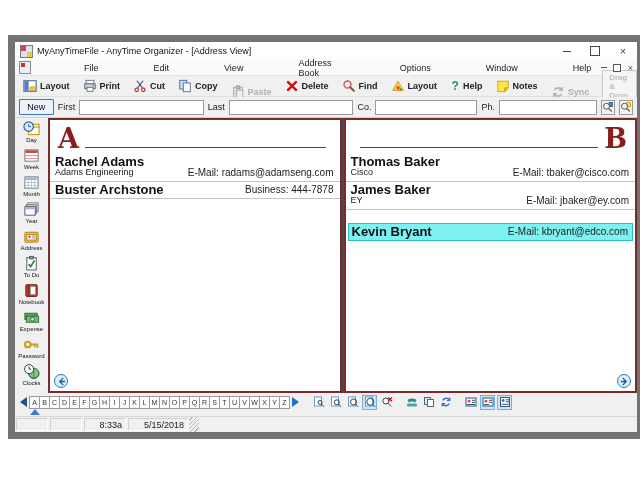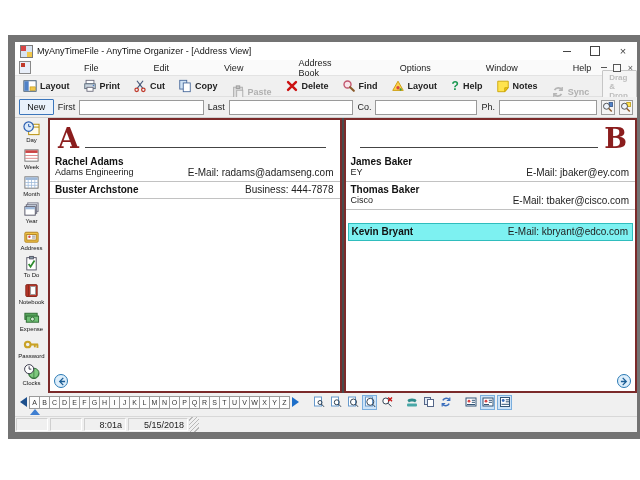--- a/index.html
+++ b/index.html
@@ -59,21 +59,21 @@
   .sb-item svg{width:17px;height:17px;}
   .sb-label{font-size:6px;color:#111;line-height:7px;}
 
   .pages-region{flex:1;display:flex;gap:2px;background:#4a4a4a;min-width:0;}
   .page{flex:1;background:#fff;border:2px solid #7b2a2a;position:relative;display:flex;flex-direction:column;min-width:0;}
   .page-head{display:flex;align-items:flex-end;padding:2px 8px 0 8px;height:30px;flex:0 0 auto;}
   .big-letter{font-family:"DejaVu Serif",serif;font-weight:bold;font-size:27px;line-height:26px;color:#8b1d1d;}
   .head-rule{flex:1;border-bottom:1px solid #444;margin:0 6px 4px 6px;}
   .entries{padding:2px 0 0 0;}
   .entry{position:relative;border-bottom:1px solid #c2c2c2;padding:2px 5px 3px 5px;min-height:11px;}
-  .entry-name{font-size:10px;font-weight:bold;color:#111;line-height:11px;}
+  .entry-name{font-size:13px;font-weight:bold;color:#111;line-height:11px;}
   .entry-company{font-size:9px;color:#222;line-height:11px;}
   .entry-detail{position:absolute;right:6px;bottom:3px;font-size:10px;color:#222;line-height:11px;}
   .entry.highlighted{background:#7df1f1;border:1px solid #2fbdbd;border-bottom:1px solid #2fbdbd;margin:13px 2px;padding:2px 3px 3px 3px;}
   .entry.highlighted .entry-detail{right:4px;}
   .page-nav{position:absolute;bottom:3px;width:14px;height:14px;border-radius:50%;
     border:1px solid #2a7ab5;background:#ddeefb;display:flex;align-items:center;justify-content:center;padding:0;}
   .page-nav svg{width:9px;height:9px;}
   .nav-left{left:4px;}
   .nav-right{right:4px;}
 
@@ -401,28 +401,28 @@
         </button>
       </div>
 
       <div class="page">
         <div class="page-head">
           <span class="head-rule"></span>
           <span class="big-letter">B</span>
         </div>
         <div class="entries">
           <div class="entry">
+            <div class="entry-name">Thomas Baker</div>
+            <div class="entry-company">Cisco</div>
+            <div class="entry-detail">E-Mail: tbaker@cisco.com</div>
+          </div>
+          <div class="entry">
             <div class="entry-name">James Baker</div>
             <div class="entry-company">EY</div>
             <div class="entry-detail">E-Mail: jbaker@ey.com</div>
-          </div>
-          <div class="entry">
-            <div class="entry-name">Thomas Baker</div>
-            <div class="entry-company">Cisco</div>
-            <div class="entry-detail">E-Mail: tbaker@cisco.com</div>
           </div>
           <div class="entry highlighted">
             <div class="entry-name">Kevin Bryant</div>
             <div class="entry-detail">E-Mail: kbryant@edco.com</div>
           </div>
         </div>
         <button class="page-nav nav-right">
           <svg viewBox="0 0 10 10">
               <path d="M3 1 L7 5 L3 9 M1 5 L7 5" fill="none" stroke="#1b5e96" stroke-width="1.4"></path>
             </svg>
@@ -551,18 +551,18 @@
           </svg>
       </button>
     </span>
   </div>
 
   <div class="filler"></div>
 
   <div class="statusbar">
     <span class="pane pane-empty"></span>
     <span class="pane pane-empty"></span>
-    <span class="pane pane-time">8:01a</span>
+    <span class="pane pane-time">8:33a</span>
     <span class="pane pane-date">5/15/2018</span>
     <span class="grip"></span>
   </div>
 
 </div>
 
 </body></html>

